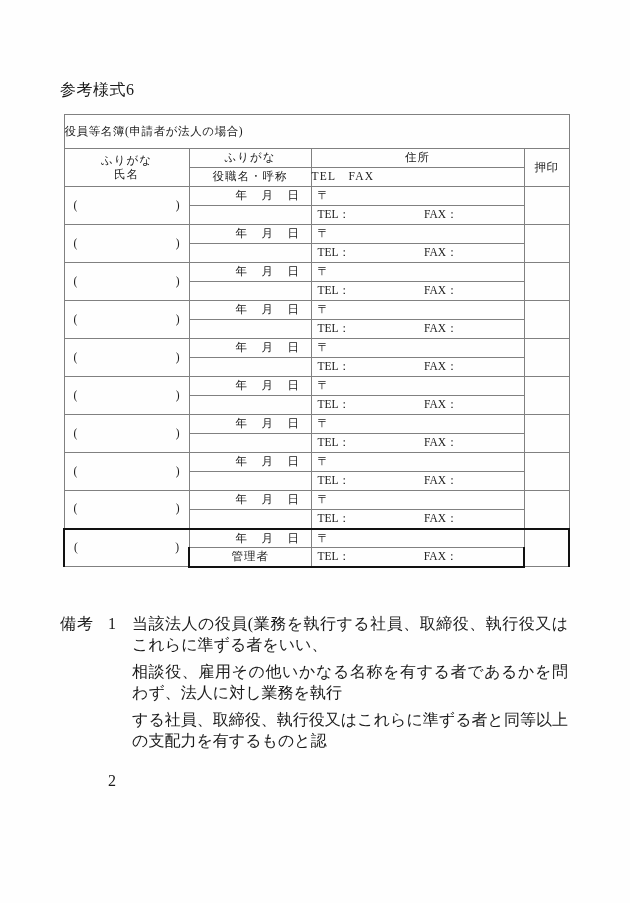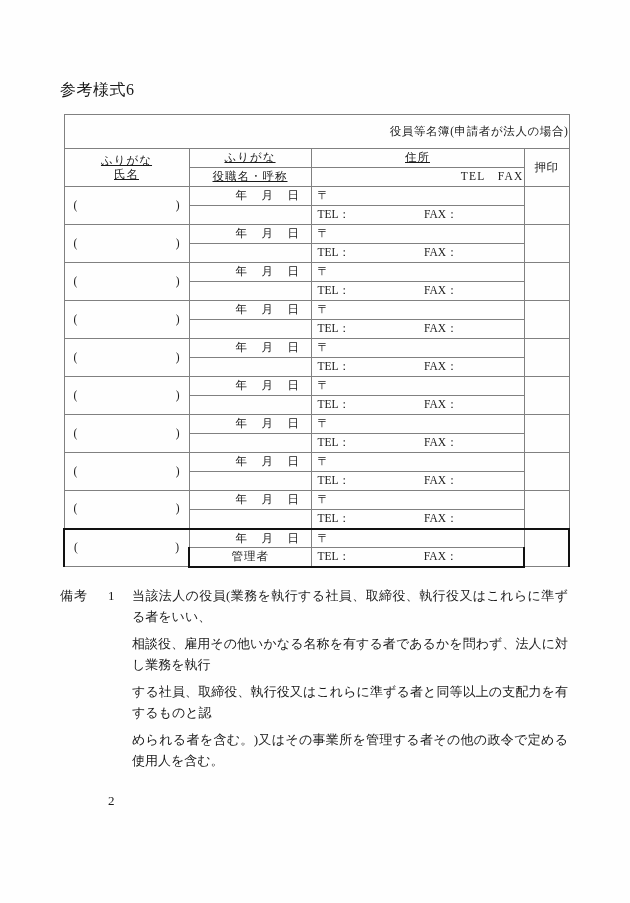--- a/index.html
+++ b/index.html
@@ -46,36 +46,35 @@
     padding: 0;
     font-size: 11.5px;
     line-height: 1;
     vertical-align: middle;
     height: 19px;
     box-sizing: border-box;
   }
 
   .title-cell {
     height: 34px !important;
-    text-align: right;
+    text-align: left;
     font-size: 12.5px;
     letter-spacing: 0.6px;
   }
 
   .hdr {
     text-align: center;
     letter-spacing: 1px;
-    text-decoration: underline;
   }
   .hdr-seal {
     text-align: center;
     letter-spacing: 0.5px;
   }
   .hdr-telfax {
-    text-align: right;
+    text-align: left;
     font-family: "Liberation Serif", serif;
     font-size: 10.5px;
     letter-spacing: 1.2px;
   }
 
   .cell-name {
     position: relative;
     height: 20px !important;
     padding: 0 9px !important;
     font-size: 12px;
@@ -124,23 +123,23 @@
   tr.mgr-bottom td { border-bottom: 2px solid #111111; }
   tr.mgr-top td:first-child,
   tr.mgr-bottom td:first-child { border-left: 2px solid #111111; }
   tr.mgr-top td:last-child,
   tr.mgr-bottom td:last-child { border-right: 2px solid #111111; }
 
   
   .notes {
     position: absolute;
     left: 60px;
-    top: 579px;
+    top: 607px;
     width: 515px;
-    font-size: 13px;
+    font-size: 16px;
     line-height: 20.5px;
   }
   .note-block {
     position: relative;
     padding-left: 65px;
   }
   .note-label {
     position: absolute;
     left: 0;
     top: 0;
@@ -326,21 +325,20 @@
   </table>
 
   <div class="notes">
     <div class="note-block">
       <span class="note-label">備考</span>
       <span class="note-num">1</span>
       <span class="note-body">
         <p>当該法人の役員(業務を執行する社員、取締役、執行役又はこれらに準ずる者をいい、</p>
         <p>相談役、雇用その他いかなる名称を有する者であるかを問わず、法人に対し業務を執行</p>
         <p>する社員、取締役、執行役又はこれらに準ずる者と同等以上の支配力を有するものと認</p>
-        <p>められる者を含む。)又はその事業所を管理する者その他の政令で定める使用人を含む。</p>
       </span>
     </div>
     <div class="note-block-2">
       <span class="note-num">2</span>
     </div>
   </div>
 
 </div>
 
 </body></html>

